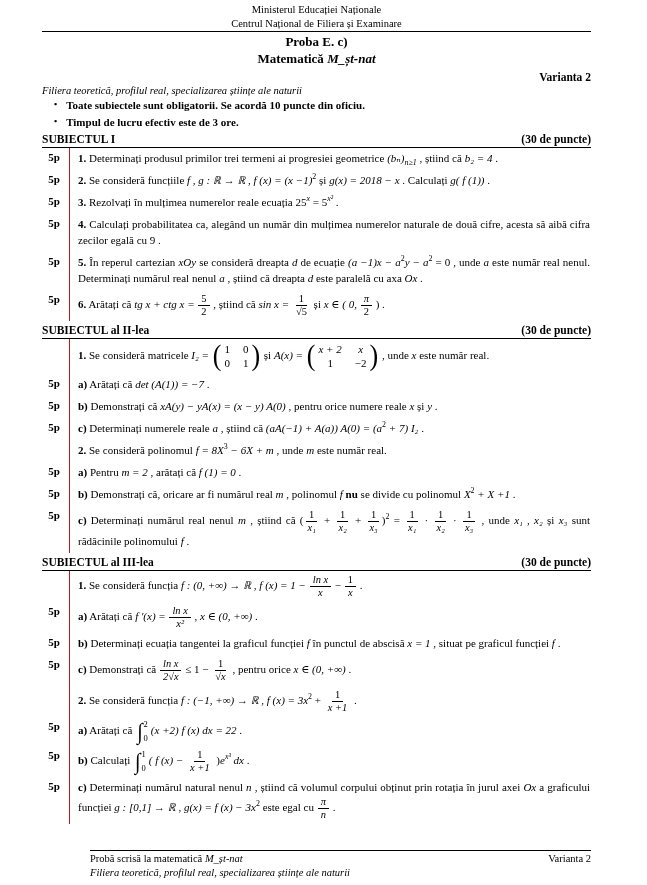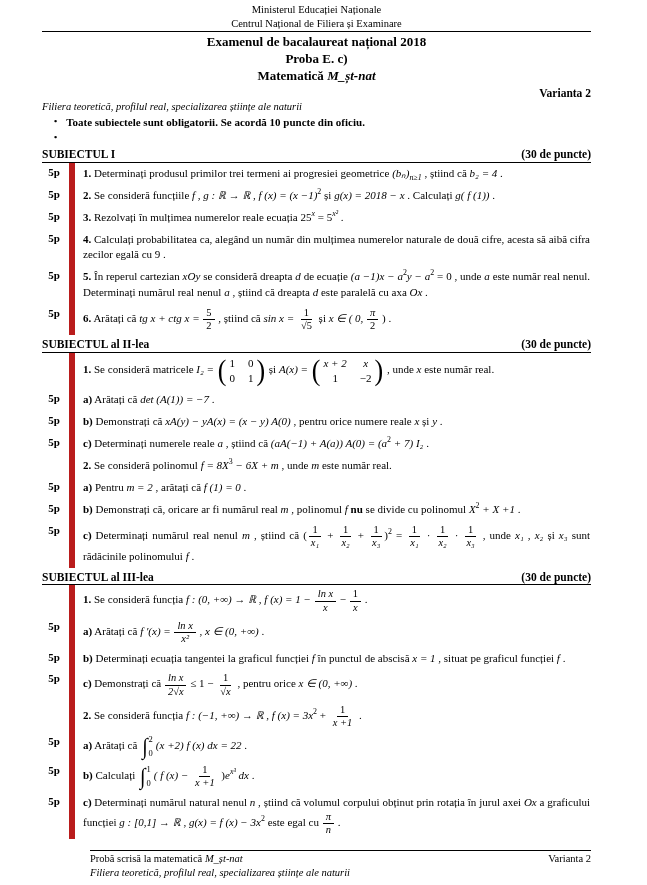--- a/index.html
+++ b/index.html
@@ -7,23 +7,23 @@
   .page{box-sizing:border-box;height:100%;display:flex;flex-direction:column;padding:3px 56px 5px 42px;}
   .center{text-align:center;}
   .ministry{font-size:10.5px;line-height:1.3;border-bottom:1px solid #000;padding-bottom:1px;}
   .titles{font-weight:bold;font-size:13px;line-height:1.28;margin-top:2px;}
   .variant{font-weight:bold;text-align:right;font-size:11.5px;margin:3px 0 1px 0;}
   .italic{font-style:italic;}
   .filiera{font-style:italic;font-size:10.5px;line-height:1.3;}
   .bullet-row{display:flex;gap:9px;padding-left:12px;font-weight:bold;line-height:1.5;}
   .bullet-marker{font-size:9px;padding-top:1px;}
   .sec-head{display:flex;justify-content:space-between;font-weight:bold;font-size:11.5px;border-bottom:1.5px solid #000;margin-top:2px;line-height:1.3;gap:8px;}
-  .row{display:flex;align-items:flex-start;font-family:Liberation Serif, serif;}
+  .row{display:flex;align-items:flex-start;}
   .pts{flex:0 0 27px;box-sizing:border-box;text-align:center;font-weight:bold;padding:3px 3px 0 0;}
-  .content{flex:1;border-left:6px solid #b91c1c;padding:3px 1px 3px 8px;line-height:1.45;text-align:justify;}
+  .content{flex:1;border-left:1px solid #b91c1c;padding:3px 1px 3px 8px;line-height:1.45;text-align:justify;}
   .bold{font-weight:bold;}
   .math{font-style:italic;}
   .mathu{font-style:normal;}
   sup,sub{font-size:0.72em;line-height:0;}
   .frac{display:inline-flex;flex-direction:column;align-items:center;vertical-align:middle;line-height:1.15;font-size:0.95em;margin:0 1px;}
   .frac .num{border-bottom:1px solid #000;padding:0 3px;}
   .frac .den{padding:0 3px;}
   .mat{display:inline-flex;align-items:center;vertical-align:middle;margin:0 1px;}
   .mat .par{font-size:26px;line-height:1;transform:scaleY(1.12);font-style:normal;}
   .mat .grid{display:inline-grid;grid-template-columns:auto auto;column-gap:13px;text-align:center;padding:0 3px;line-height:1.35;}
@@ -37,35 +37,35 @@
 <body>
 
 <div class="page">
 
   <div class="ministry center">
     <div>Ministerul Educației Naționale</div>
     <div>Centrul Național de Filiera și Examinare</div>
   </div>
 
   <div class="titles center">
-    <div>Examenul de bacalaureat național 2018</div>
     <div>Proba E. c)</div>
     <div><span>Matematică </span><span class="italic">M_șt-nat</span></div>
   </div>
 
   <div class="variant">Varianta 2</div>
 
   <div class="filiera">Filiera teoretică, profilul real, specializarea științe ale naturii</div>
 
   <div class="bullet-row">
     <span class="bullet-marker">•</span>
     <span>Toate subiectele sunt obligatorii. Se acordă 10 puncte din oficiu.</span>
   </div>
   <div class="bullet-row">
     <span class="bullet-marker">•</span>
+    <span>Timpul de lucru efectiv este de 3 ore.</span>
   </div>
 
   <div class="section">
     <div class="sec-head">
       <span>SUBIECTUL I</span>
       <span>(30 de puncte)</span>
     </div>
     <div class="rows">
         <div class="row">
           <span class="pts">5p</span>

